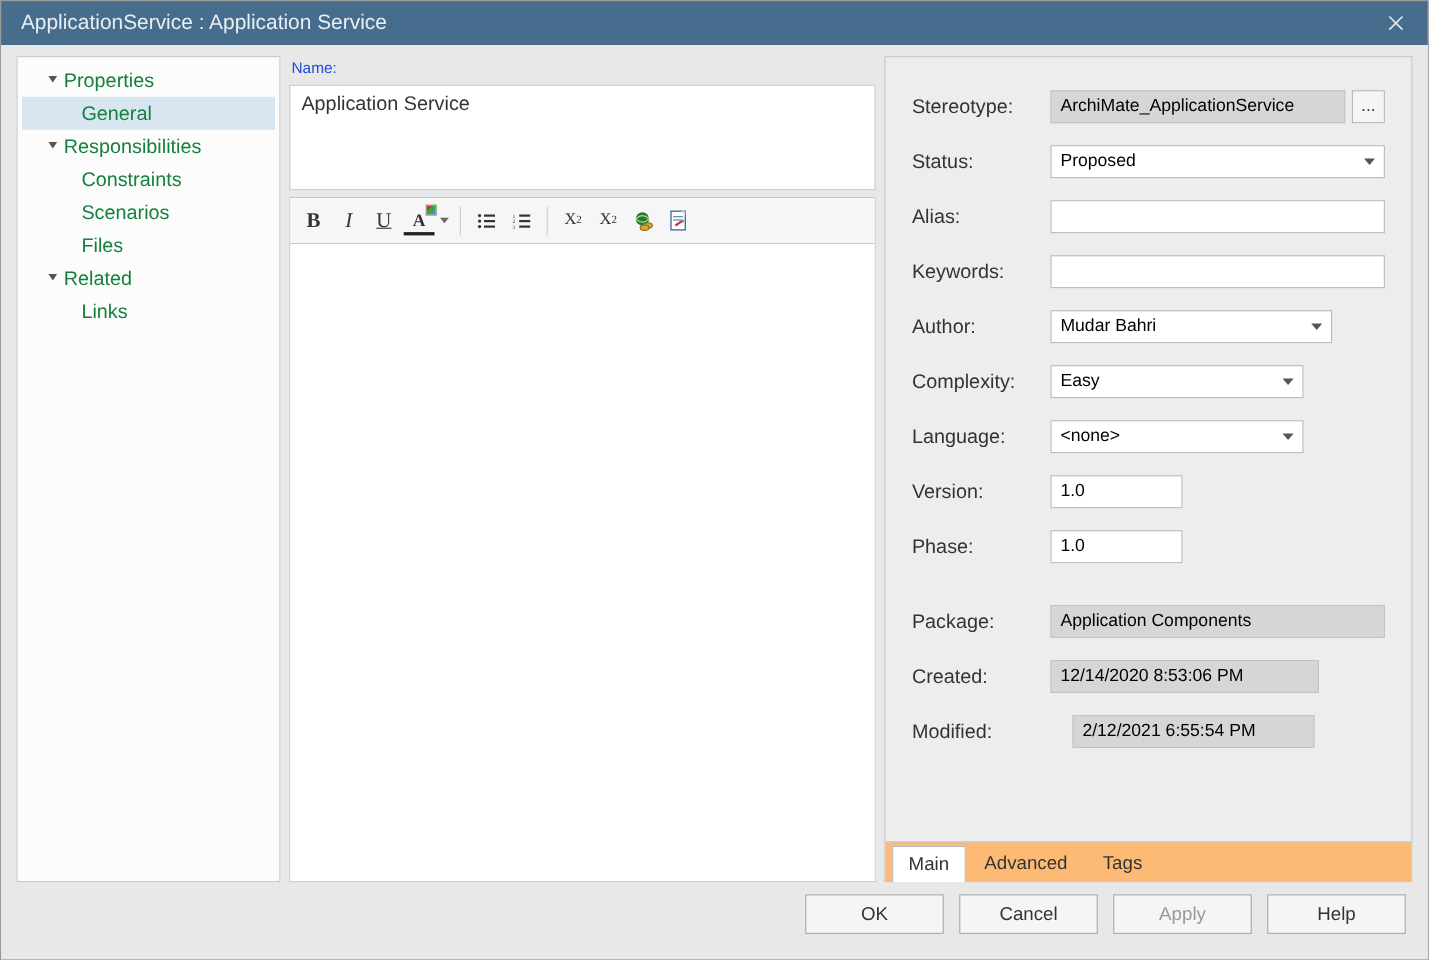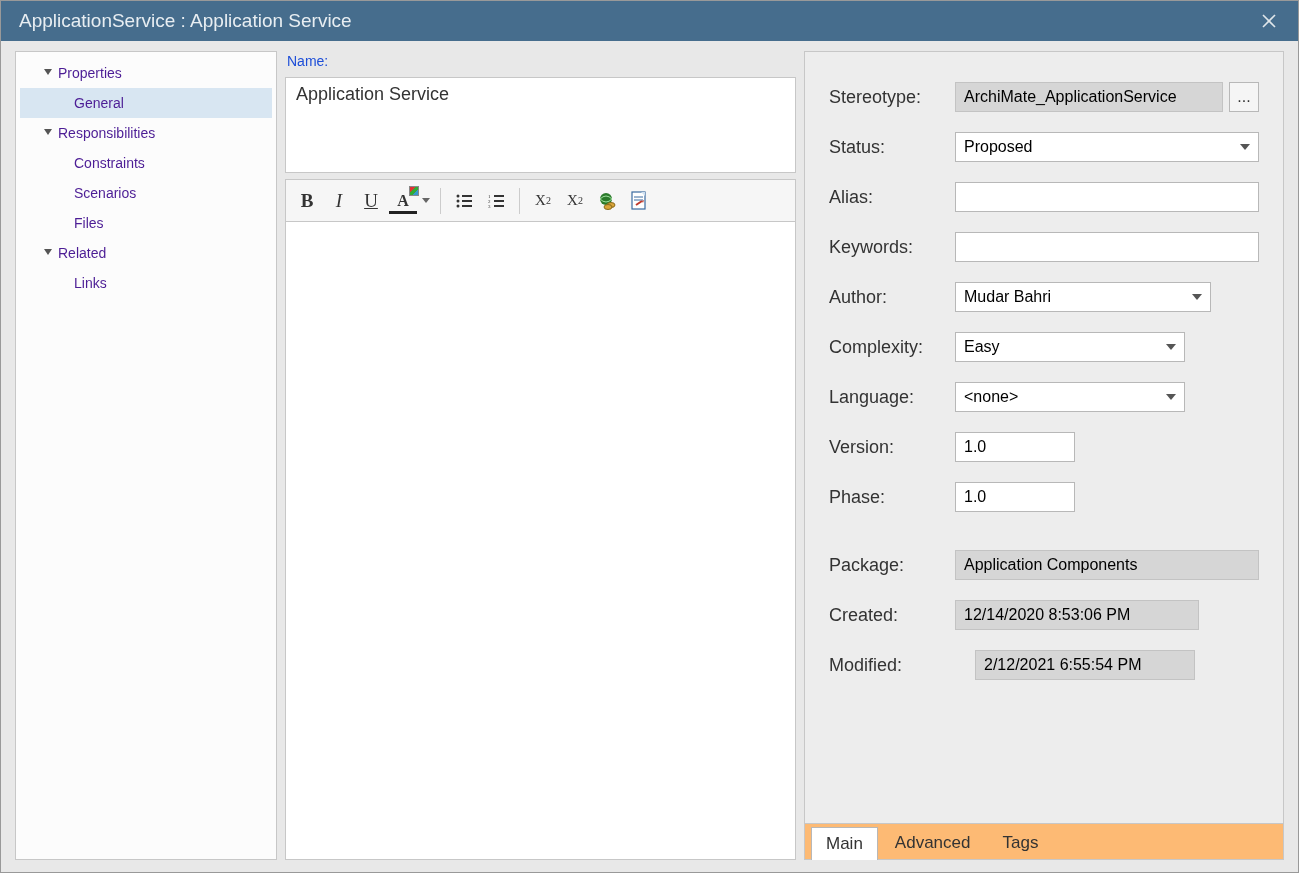--- a/index.html
+++ b/index.html
@@ -48,26 +48,26 @@
     background: #e8e8e8;
   }
   .main-area {
     flex:1;
     display:flex;
     gap: 8px;
     min-height:0;
   }
   
   .sidebar {
-    width: 262px;
+    width: 240px;
     background: #fcfcfc;
     border: 1px solid #c7c7c7;
     padding: 6px 4px;
-    font-size: 14px;
-    color: #4c1d95;
+    font-size: 18px;
+    color: #15803d;
     overflow:auto;
   }
   .tree-item {
     display:flex;
     align-items:center;
     height: 30px;
     padding-left: 8px;
     cursor: pointer;
   }
   .tree-item.child { padding-left: 54px; }
@@ -501,14 +501,20 @@
         </div>
         <div class="tabs-row">
           <div class="tab active">Main</div>
           <div class="tab">Advanced</div>
           <div class="tab">Tags</div>
         </div>
       </div>
 
     </div>
 
+    <div class="footer">
+      <div class="btn">OK</div>
+      <div class="btn">Cancel</div>
+      <div class="btn disabled">Apply</div>
+      <div class="btn">Help</div>
+    </div>
   </div>
 </div>
 
 </body></html>

